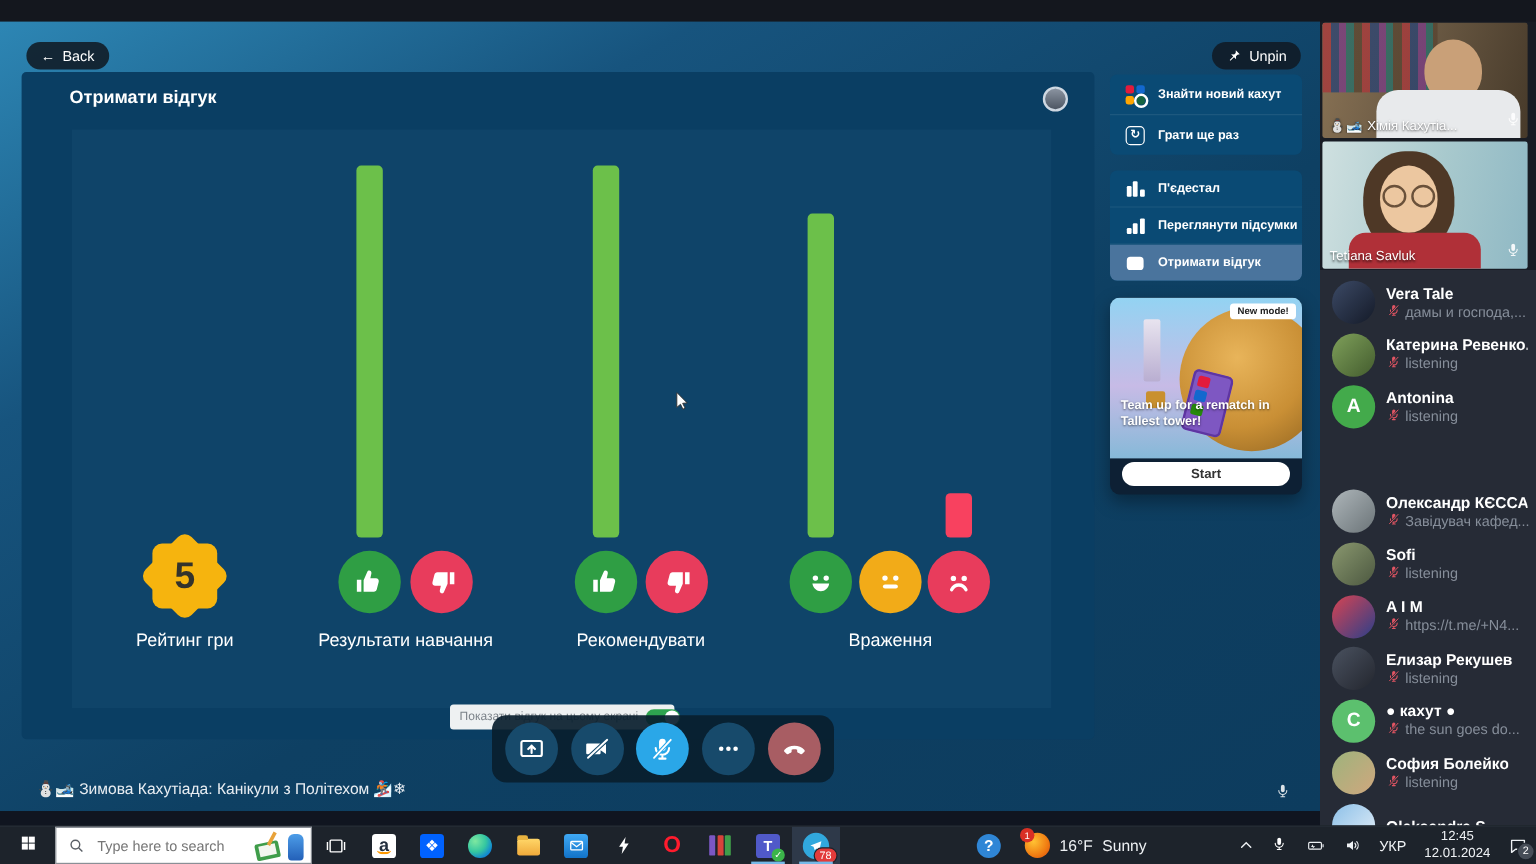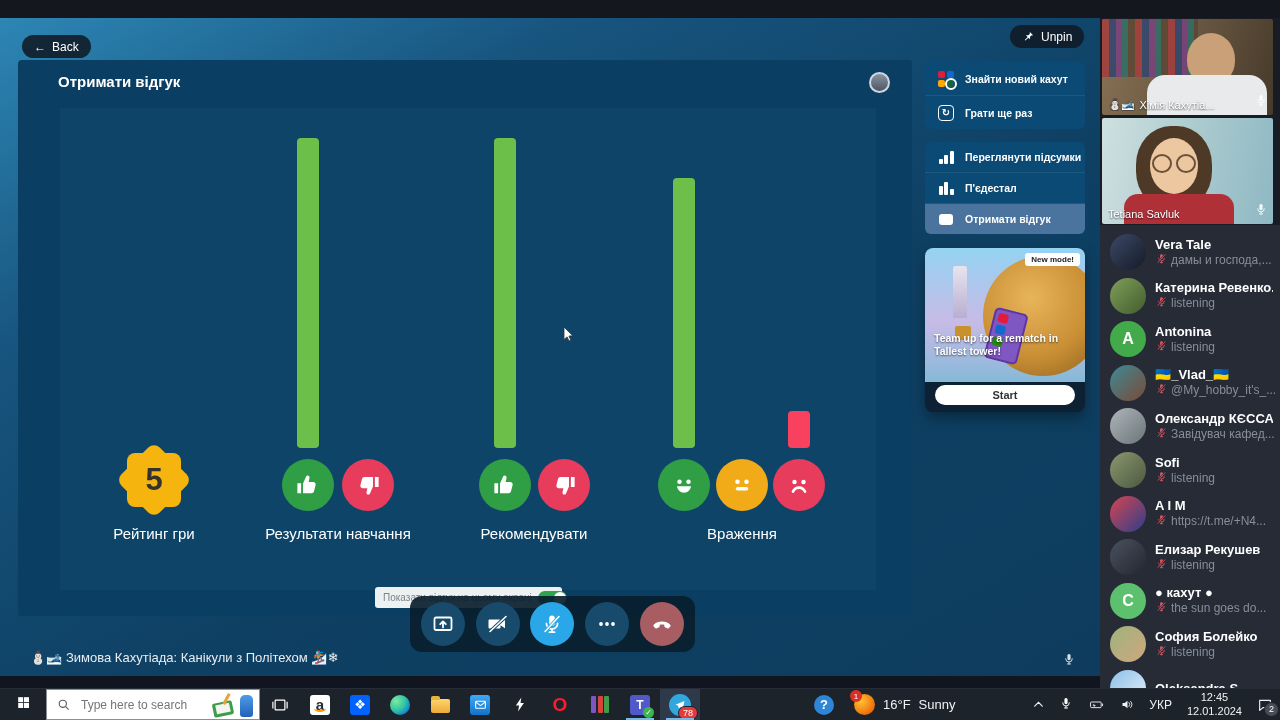--- a/index.html
+++ b/index.html
@@ -14,21 +14,21 @@
     color:#c6ccd6;font-size:11px;line-height:18px;}
   .win-controls span{cursor:default;}
 
   
   .call{position:absolute;left:0;top:18px;width:1100px;height:658px;
     background:linear-gradient(150deg,#2d86b4 0%,#17547e 26%,#0e4063 58%,#0d3c5e 100%);}
   .pill{position:absolute;background:rgba(16,26,36,.88);color:#fff;border-radius:13px;font-size:12px;
     display:flex;align-items:center;gap:6px;padding:0 12px;height:23px;}
   .pill svg{display:block;}
   .back{left:22px;top:17px;}
-  .unpin{left:1010px;top:7px;}
+  .unpin{left:1010px;top:17px;}
 
   .kpanel{position:absolute;left:18px;top:42px;width:894px;height:556px;background:#0a3e63;border-radius:4px;}
   .kheading{position:absolute;left:40px;top:13px;color:#fff;font-size:15px;font-weight:bold;}
   .kavatar{position:absolute;right:22px;top:12px;width:17px;height:17px;border-radius:50%;
     border:2px solid #cfd8e2;background:linear-gradient(180deg,#8a93a0,#4d5663);}
   .kchart{position:absolute;left:42px;top:48px;width:816px;height:482px;background:#0f4469;}
 
   .bar{position:absolute;border-radius:4px;}
   .fb-circle{position:absolute;width:52px;height:52px;border-radius:50%;display:flex;align-items:center;justify-content:center;}
   .fb-circle svg{width:30px;height:30px;display:block;}
@@ -335,36 +335,36 @@
           <span class="kicon">
             <span class="ic-replay">↻</span>
           </span>
           <span class="klabel">Грати ще раз</span>
         </div>
       </div>
     <div class="kmenu" id="menu-bottom" style="left:925px;top:124px;">
         <div class="item" style="height:30px">
           <span class="kicon">
             <span class="ic-podium">
+              <i style="height:9px"></i>
+              <i style="height:13px"></i>
+              <i style="height:6px"></i>
+            </span>
+          </span>
+          <span class="klabel">П'єдестал</span>
+        </div>
+        <div class="item" style="height:30px">
+          <span class="kicon">
+            <span class="ic-podium">
               <i style="height:5px"></i>
               <i style="height:9px"></i>
               <i style="height:13px"></i>
             </span>
           </span>
           <span class="klabel">Переглянути підсумки</span>
-        </div>
-        <div class="item" style="height:30px">
-          <span class="kicon">
-            <span class="ic-podium">
-              <i style="height:9px"></i>
-              <i style="height:13px"></i>
-              <i style="height:6px"></i>
-            </span>
-          </span>
-          <span class="klabel">П'єдестал</span>
         </div>
         <div class="item selected" style="height:30px">
           <span class="kicon">
             <span class="ic-bubble"></span>
           </span>
           <span class="klabel">Отримати відгук</span>
         </div>
       </div>
 
     <div class="promo">
@@ -457,35 +457,20 @@
             <span><svg width="13" height="13" viewBox="0 0 24 24">
                 <rect x="9.4" y="4" width="5.2" height="9.5" rx="2.6" fill="#e25563"></rect>
                 <path d="M6.8 11.5a5.2 5.2 0 0 0 10.4 0M12 16.7v3M9.8 19.7h4.4" fill="none" stroke="#e25563" stroke-width="1.6" stroke-linecap="round"></path>
                 <path d="M5.5 19L18.5 5" stroke="#262b36" stroke-width="3"></path>
                 <path d="M5.5 19L18.5 5" stroke="#e25563" stroke-width="1.5" stroke-linecap="round"></path>
               </svg></span>
             <span>listening</span>
           </div>
         </div>
       </div>
-      <div class="p-row" style="top:135.8px">
-        <div class="p-avatar" style="background: linear-gradient(135deg, rgb(62, 138, 150), rgb(122, 74, 54));"></div>
-        <div class="p-info">
-          <div class="p-name">🇺🇦_Vlad_🇺🇦</div>
-          <div class="p-status">
-            <span><svg width="13" height="13" viewBox="0 0 24 24">
-                <rect x="9.4" y="4" width="5.2" height="9.5" rx="2.6" fill="#e25563"></rect>
-                <path d="M6.8 11.5a5.2 5.2 0 0 0 10.4 0M12 16.7v3M9.8 19.7h4.4" fill="none" stroke="#e25563" stroke-width="1.6" stroke-linecap="round"></path>
-                <path d="M5.5 19L18.5 5" stroke="#262b36" stroke-width="3"></path>
-                <path d="M5.5 19L18.5 5" stroke="#e25563" stroke-width="1.5" stroke-linecap="round"></path>
-              </svg></span>
-            <span>@My_hobby_it's_...</span>
-          </div>
-        </div>
-      </div>
       <div class="p-row" style="top:179.4px">
         <div class="p-avatar" style="background: linear-gradient(135deg, rgb(174, 182, 186), rgb(107, 116, 120));"></div>
         <div class="p-info">
           <div class="p-name">Олександр КЄССА...</div>
           <div class="p-status">
             <span><svg width="13" height="13" viewBox="0 0 24 24">
                 <rect x="9.4" y="4" width="5.2" height="9.5" rx="2.6" fill="#e25563"></rect>
                 <path d="M6.8 11.5a5.2 5.2 0 0 0 10.4 0M12 16.7v3M9.8 19.7h4.4" fill="none" stroke="#e25563" stroke-width="1.6" stroke-linecap="round"></path>
                 <path d="M5.5 19L18.5 5" stroke="#262b36" stroke-width="3"></path>
                 <path d="M5.5 19L18.5 5" stroke="#e25563" stroke-width="1.5" stroke-linecap="round"></path>

